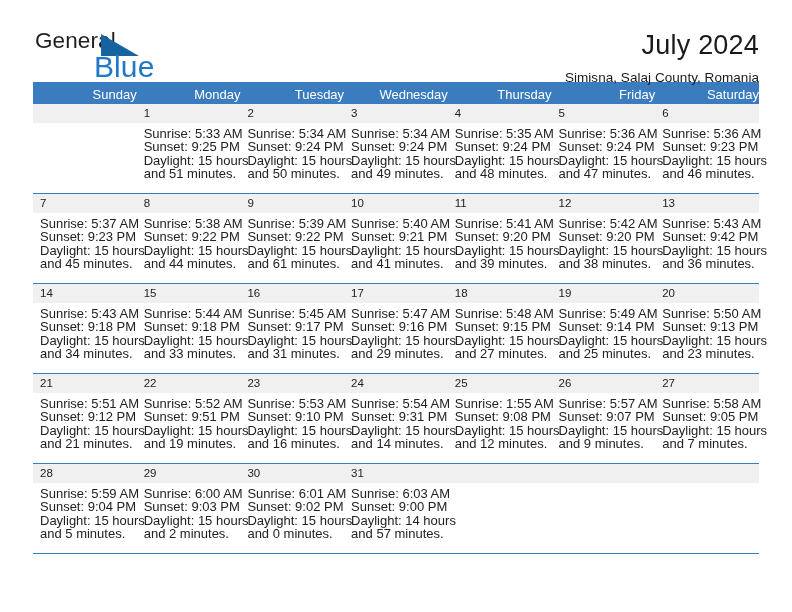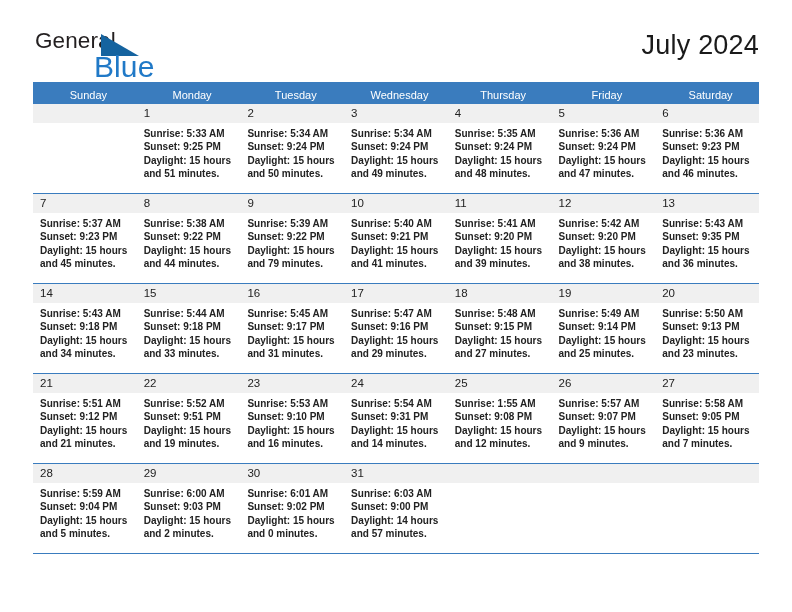--- a/index.html
+++ b/index.html
@@ -75,23 +75,23 @@
   
   table.cal {
     width: 726px;
     border-collapse: collapse;
     table-layout: fixed;
     margin-top: 6px;
   }
   table.cal th {
     background: #3a7cbe;
     color: #ffffff;
-    font-size: 11px;
+    font-size: 13px;
     font-weight: normal;
-    text-align: center;
+    text-align: right;
     padding: 5px 0 0 7px;
     height: 21px;
   }
   table.cal td {
     vertical-align: top;
     padding: 0;
     border-top: 1.6px solid #3a7cbe;
     height: 90px;
   }
   tr.week td { background: #ffffff; }
@@ -99,41 +99,41 @@
     background: #f0f0f0;
     font-size: 11.5px;
     color: #222222;
     padding: 3px 0 3px 7px;
     height: 19px;
     line-height: 13px;
   }
   td.blank .daynum { background: #f0f0f0; }
   .info {
     padding: 4px 6px 0 7px;
-    font-size: 10px;
+    font-size: 13px;
     line-height: 13.6px;
     color: #222222;
-    font-weight: bold;
   }
   .info div { white-space: nowrap; }
   tr.week:last-child td { border-bottom: 1.6px solid #3a7cbe; margin-top: 10px; }
 </style>
 </head>
 <body>
 
 <div class="page">
 
   <div class="topbar">
     <div class="logo">
       <span class="logo-general">General</span>
       <span class="logo-tri"></span>
       <span class="logo-blue">Blue</span>
     </div>
     <div class="titles">
       <div class="cal-title">July 2024</div>
+      <div class="cal-sub">Simisna, Salaj County, Romania</div>
     </div>
   </div>
 
   <table class="cal">
     <thead>
       <tr>
         <th>Sunday</th>
         <th>Monday</th>
         <th>Tuesday</th>
         <th>Wednesday</th>
@@ -220,21 +220,21 @@
               <div>Daylight: 15 hours</div>
               <div>and 44 minutes.</div>
             </div>
           </td>
           <td>
             <div class="daynum">9</div>
             <div class="info">
               <div>Sunrise: 5:39 AM</div>
               <div>Sunset: 9:22 PM</div>
               <div>Daylight: 15 hours</div>
-              <div>and 79 minutes.</div>
+              <div>and 61 minutes.</div>
             </div>
           </td>
           <td>
             <div class="daynum">10</div>
             <div class="info">
               <div>Sunrise: 5:40 AM</div>
               <div>Sunset: 9:21 PM</div>
               <div>Daylight: 15 hours</div>
               <div>and 41 minutes.</div>
             </div>
@@ -254,21 +254,21 @@
               <div>Sunrise: 5:42 AM</div>
               <div>Sunset: 9:20 PM</div>
               <div>Daylight: 15 hours</div>
               <div>and 38 minutes.</div>
             </div>
           </td>
           <td>
             <div class="daynum">13</div>
             <div class="info">
               <div>Sunrise: 5:43 AM</div>
-              <div>Sunset: 9:35 PM</div>
+              <div>Sunset: 9:42 PM</div>
               <div>Daylight: 15 hours</div>
               <div>and 36 minutes.</div>
             </div>
           </td>
         </tr>
         <tr class="week">
           <td>
             <div class="daynum">14</div>
             <div class="info">
               <div>Sunrise: 5:43 AM</div>

